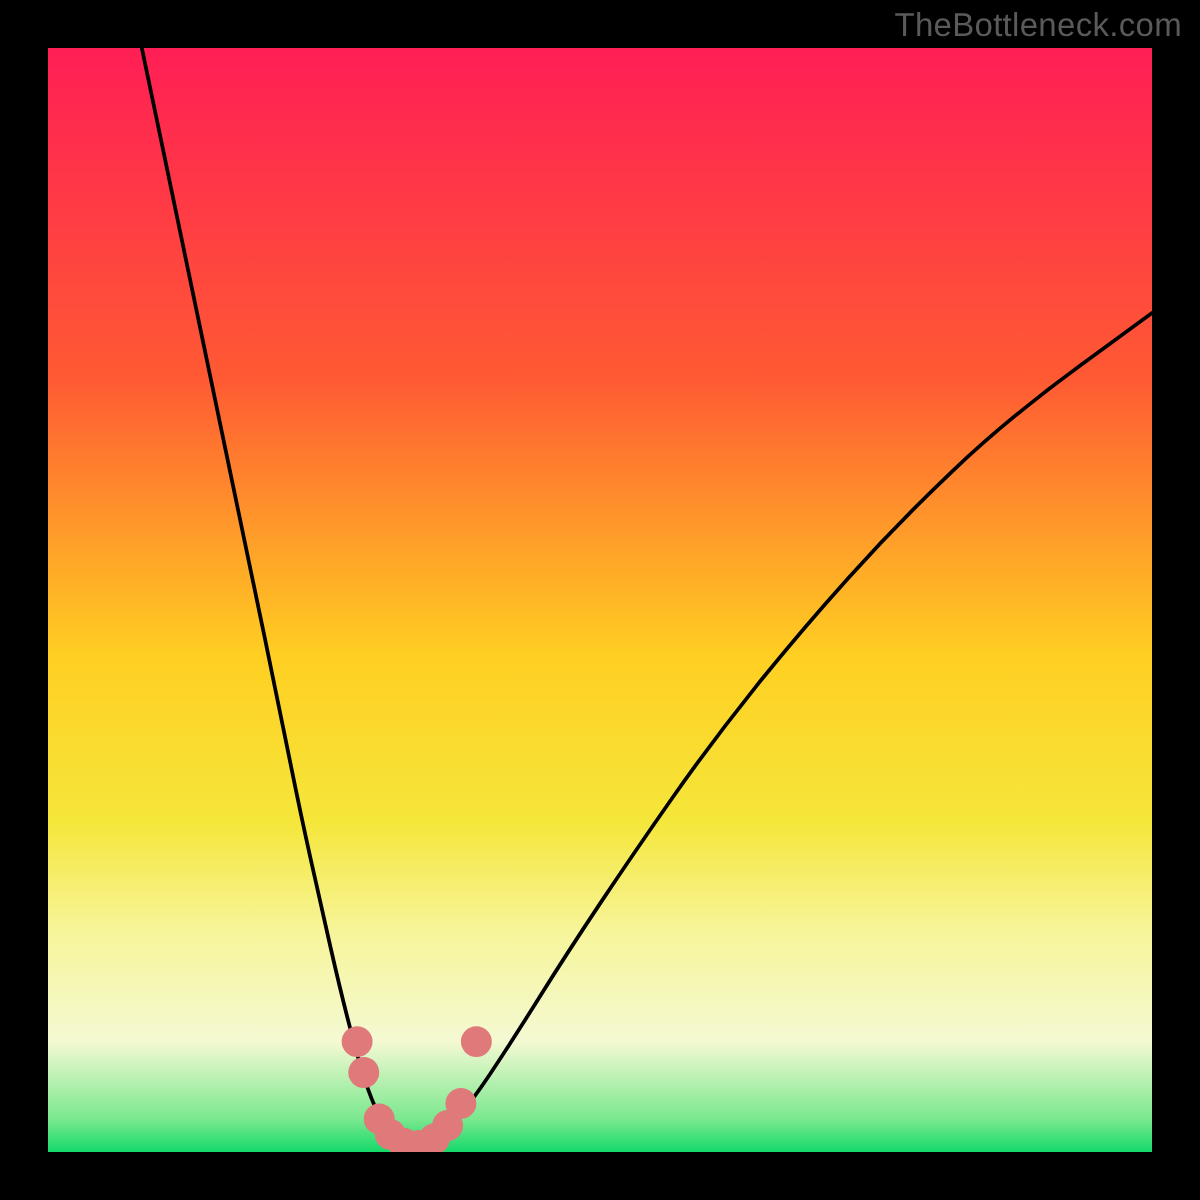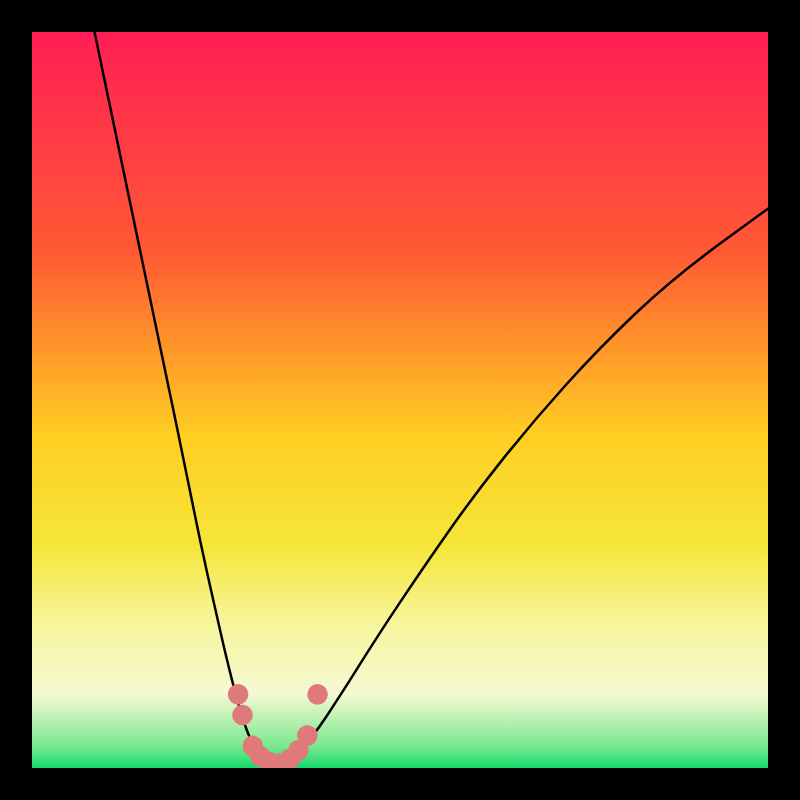--- a/index.html
+++ b/index.html
@@ -35,20 +35,21 @@
   svg {
     display: block;
     width: 100%;
     height: 100%;
   }
 </style>
 </head>
 <body>
 
 <div class="frame">
+  <div class="watermark">TheBottleneck.com</div>
   <div class="plot">
     <svg viewBox="0 0 736 736" preserveAspectRatio="none">
       <defs>
         <linearGradient id="bg-grad" x1="0" y1="0" x2="0" y2="1">
             <stop offset="0%" stop-color="#ff1e55"></stop>
             <stop offset="30%" stop-color="#ff5a33"></stop>
             <stop offset="55.00000000000001%" stop-color="#ffcf22"></stop>
             <stop offset="70%" stop-color="#f5e63a"></stop>
             <stop offset="80%" stop-color="#f7f59a"></stop>
             <stop offset="90%" stop-color="#f4f9d2"></stop>

